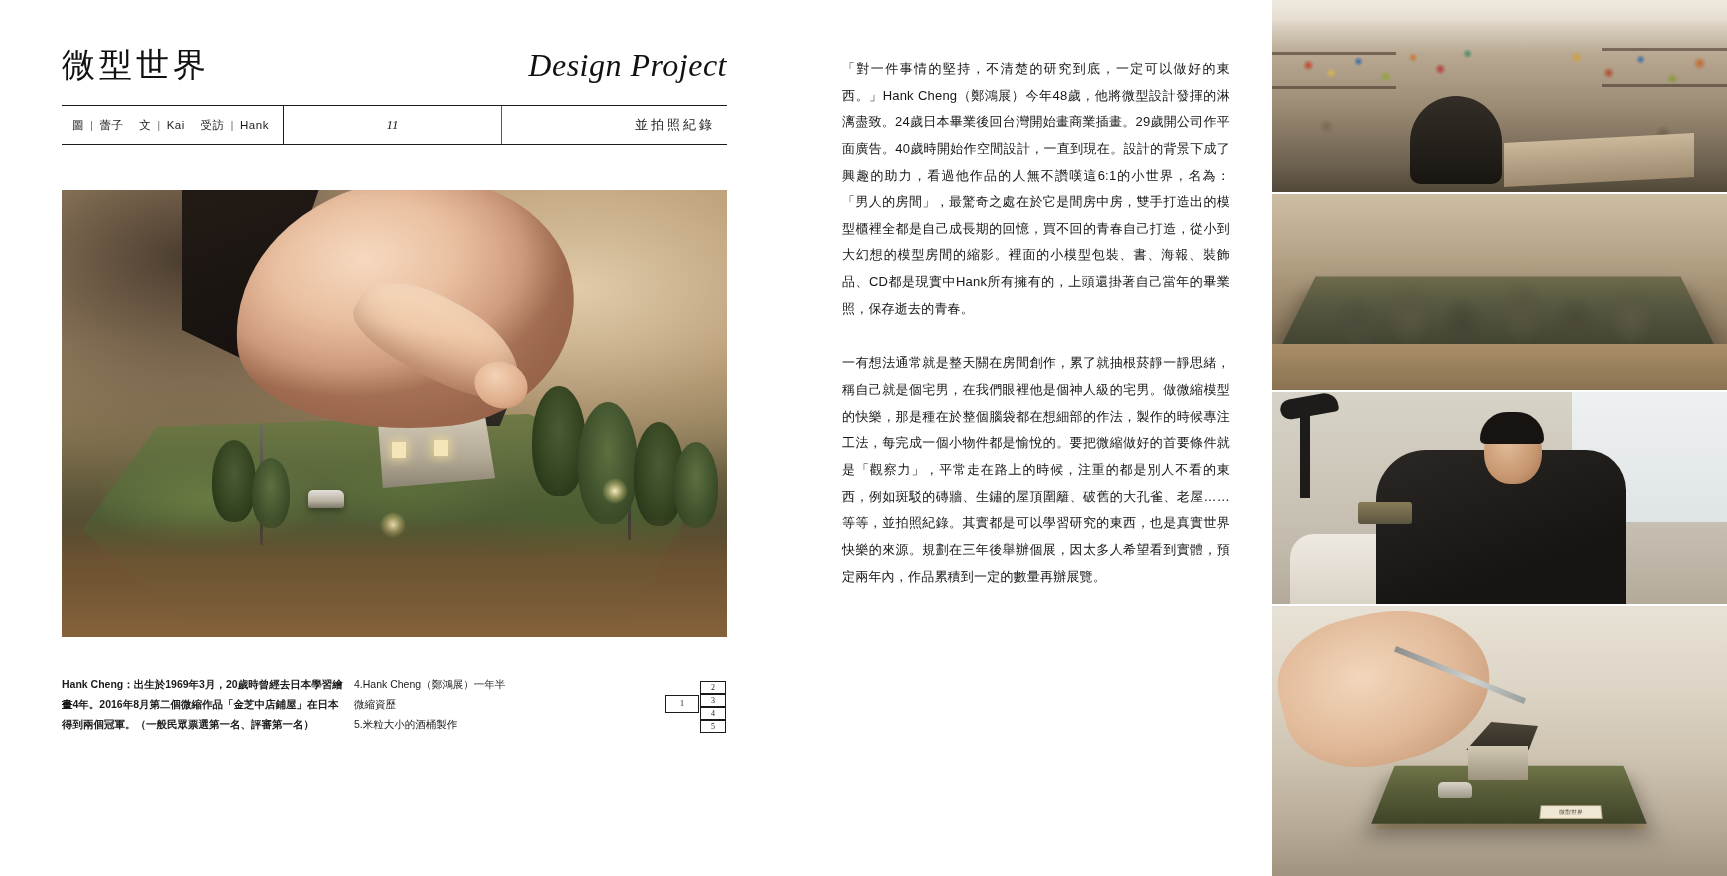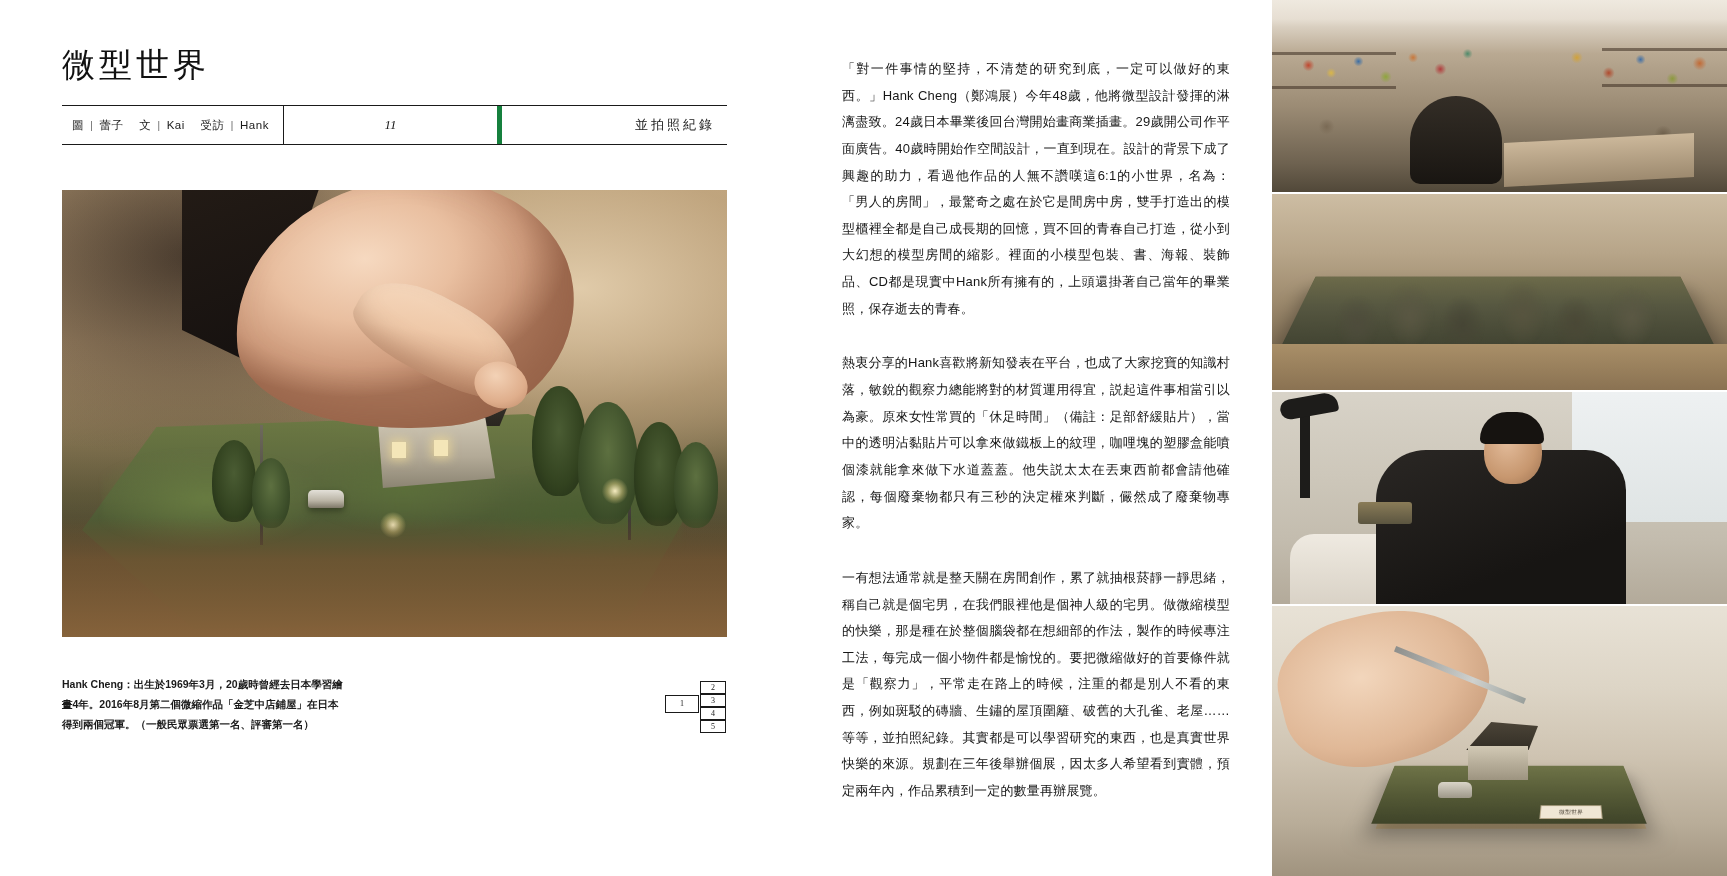--- a/index.html
+++ b/index.html
@@ -81,21 +81,21 @@
   .credit-left .sep {
     display: inline-block;
     margin: 0 6px;
     color: #777;
   }
   .credit-mid {
     flex: 1;
     display: flex;
     align-items: center;
     justify-content: center;
-    border-right: 5px solid #15803d;
+    border-right: 1px solid #15803d;
     font-family: "Liberation Serif", "DejaVu Serif", serif;
     font-style: italic;
     font-size: 13px;
     color: #1a1a1a;
   }
   .credit-right {
     width: 225px;
     display: flex;
     align-items: center;
     justify-content: flex-end;
@@ -543,20 +543,21 @@
 </style>
 </head>
 <body>
 
 <div class="page">
 
   <div class="left-col">
 
     <div class="masthead">
       <div class="title-cn">微型世界</div>
+      <div class="title-en">Design Project</div>
     </div>
 
     <div class="credit-bar">
       <div class="credit-left">
         <span>圖</span>
         <span class="sep">|</span>
         <span>蕾子</span>
         <span class="sep">&nbsp;</span>
         <span>文</span>
         <span class="sep">|</span>
@@ -603,34 +604,37 @@
         <div class="hand-fingertip"></div>
       </div>
 
       <div class="hero-table"></div>
     </div>
 
     <div class="captions">
       <div class="cap-col-1">
         <span class="bold">Hank Cheng：出生於1969年3月，20歲時曾經去日本學習繪畫4年。2016年8月第二個微縮作品「金芝中店鋪屋」在日本得到兩個冠軍。（一般民眾票選第一名、評審第一名）</span>
       </div>
+      <div class="cap-col-3">
+        <div>4.Hank Cheng（鄭鴻展）一年半微縮資歷</div>
+        <div>5.米粒大小的酒桶製作</div>
+      </div>
 
       <div class="thumb-map">
         <div class="cell cell-1">1</div>
         <div class="cell cell-2">2</div>
         <div class="cell cell-3">3</div>
         <div class="cell cell-4">4</div>
         <div class="cell cell-5">5</div>
       </div>
     </div>
   </div>
 
   <div class="text-col">
     <p>「對一件事情的堅持，不清楚的研究到底，一定可以做好的東西。」Hank Cheng（鄭鴻展）今年48歲，他將微型設計發揮的淋漓盡致。24歲日本畢業後回台灣開始畫商業插畫。29歲開公司作平面廣告。40歲時開始作空間設計，一直到現在。設計的背景下成了興趣的助力，看過他作品的人無不讚嘆這6:1的小世界，名為：「男人的房間」，最驚奇之處在於它是間房中房，雙手打造出的模型櫃裡全都是自己成長期的回憶，買不回的青春自己打造，從小到大幻想的模型房間的縮影。裡面的小模型包裝、書、海報、裝飾品、CD都是現實中Hank所有擁有的，上頭還掛著自己當年的畢業照，保存逝去的青春。</p>
-    <p>熱衷分享的Hank喜歡將新知發表在平台，也成了大家挖寶的知識村落，敏銳的觀察力總能將對的材質運用得宜，説起這件事相當引以為豪。原來女性常買的「休足時間」（備註：足部舒緩貼片），當中的透明沾黏貼片可以拿來做鐵板上的紋理，咖哩塊的塑膠盒能噴個漆就能拿來做下水道蓋蓋。他失説太太在丟東西前都會請他確認，每個廢棄物都只有三秒的決定權來判斷，儼然成了廢棄物專家。</p>
     <p>一有想法通常就是整天關在房間創作，累了就抽根菸靜一靜思緒，稱自己就是個宅男，在我們眼裡他是個神人級的宅男。做微縮模型的快樂，那是種在於整個腦袋都在想細部的作法，製作的時候專注工法，每完成一個小物件都是愉悅的。要把微縮做好的首要條件就是「觀察力」，平常走在路上的時候，注重的都是別人不看的東西，例如斑駁的磚牆、生鏽的屋頂圍籬、破舊的大孔雀、老屋……等等，並拍照紀錄。其實都是可以學習研究的東西，也是真實世界快樂的來源。規劃在三年後舉辦個展，因太多人希望看到實體，預定兩年內，作品累積到一定的數量再辦展覽。</p>
   </div>
 
   <div class="photo-strip">
 
     <div class="photo photo-1">
       <div class="p1"></div>
       <div class="p1-shelf" style="left:0; top:52px; width:124px;"></div>
       <div class="p1-shelf" style="left:0; top:86px; width:124px;"></div>
       <div class="p1-shelf" style="left:330px; top:48px; width:125px;"></div>

